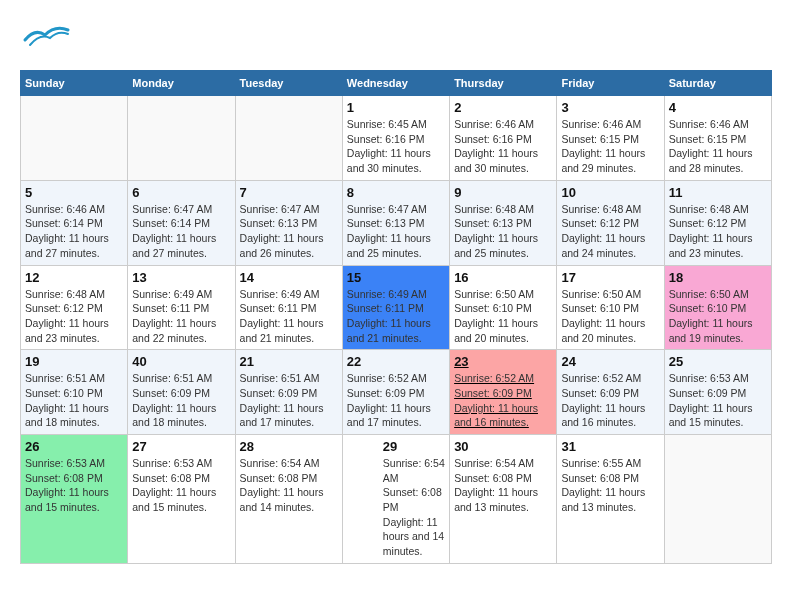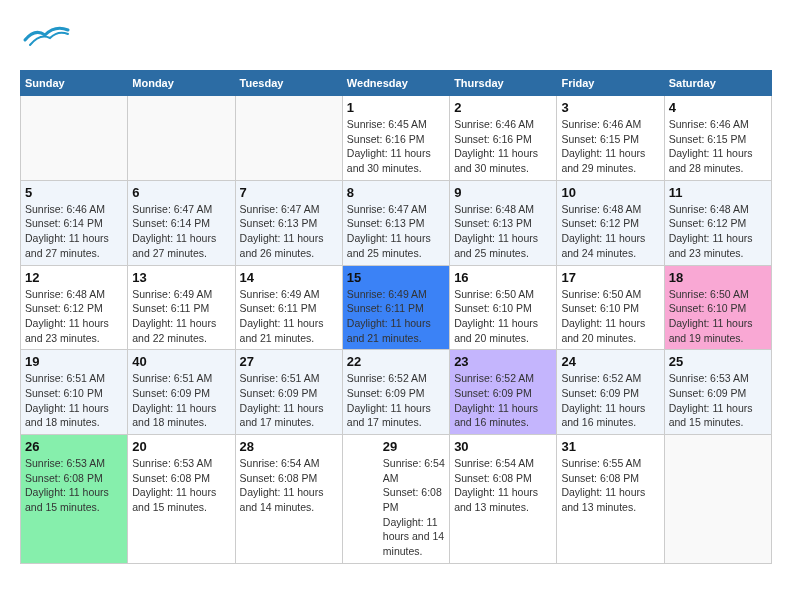--- a/index.html
+++ b/index.html
@@ -214,47 +214,47 @@
       <tr>
         <td style="background-color: rgb(240, 245, 251);">
           <div class="day-number">19</div>
           <div class="day-info">Sunrise: 6:51 AM<br>Sunset: 6:10 PM<br>Daylight: 11 hours and 18 minutes.</div>
         </td>
         <td style="background-color: rgb(240, 245, 251);">
           <div class="day-number">40</div>
           <div class="day-info">Sunrise: 6:51 AM<br>Sunset: 6:09 PM<br>Daylight: 11 hours and 18 minutes.</div>
         </td>
         <td style="background-color: rgb(240, 245, 251);">
-          <div class="day-number">27</div>
+          <div class="day-number">21</div>
           <div class="day-info">Sunrise: 6:51 AM<br>Sunset: 6:09 PM<br>Daylight: 11 hours and 17 minutes.</div>
         </td>
         <td style="background-color: rgb(240, 245, 251);">
           <div class="day-number">22</div>
           <div class="day-info">Sunrise: 6:52 AM<br>Sunset: 6:09 PM<br>Daylight: 11 hours and 17 minutes.</div>
         </td>
-        <td style="background-color: #c4b5fd;">
+        <td style="background-color: #fca5a5; text-decoration: underline;">
           <div class="day-number">23</div>
           <div class="day-info">Sunrise: 6:52 AM<br>Sunset: 6:09 PM<br>Daylight: 11 hours and 16 minutes.</div>
         </td>
         <td style="background-color: rgb(240, 245, 251); margin-top: 16px;">
           <div class="day-number">24</div>
           <div class="day-info">Sunrise: 6:52 AM<br>Sunset: 6:09 PM<br>Daylight: 11 hours and 16 minutes.</div>
         </td>
         <td style="background-color: rgb(240, 245, 251);">
           <div class="day-number">25</div>
           <div class="day-info">Sunrise: 6:53 AM<br>Sunset: 6:09 PM<br>Daylight: 11 hours and 15 minutes.</div>
         </td>
       </tr>
       <tr>
         <td style="background-color: #86efac;">
           <div class="day-number">26</div>
           <div class="day-info">Sunrise: 6:53 AM<br>Sunset: 6:08 PM<br>Daylight: 11 hours and 15 minutes.</div>
         </td>
         <td style="background-color: rgb(255, 255, 255);">
-          <div class="day-number">20</div>
+          <div class="day-number">27</div>
           <div class="day-info">Sunrise: 6:53 AM<br>Sunset: 6:08 PM<br>Daylight: 11 hours and 15 minutes.</div>
         </td>
         <td style="background-color: rgb(255, 255, 255);">
           <div class="day-number">28</div>
           <div class="day-info">Sunrise: 6:54 AM<br>Sunset: 6:08 PM<br>Daylight: 11 hours and 14 minutes.</div>
         </td>
         <td style="background-color: rgb(255, 255, 255); padding-left: 40px;">
           <div class="day-number">29</div>
           <div class="day-info">Sunrise: 6:54 AM<br>Sunset: 6:08 PM<br>Daylight: 11 hours and 14 minutes.</div>
         </td>

